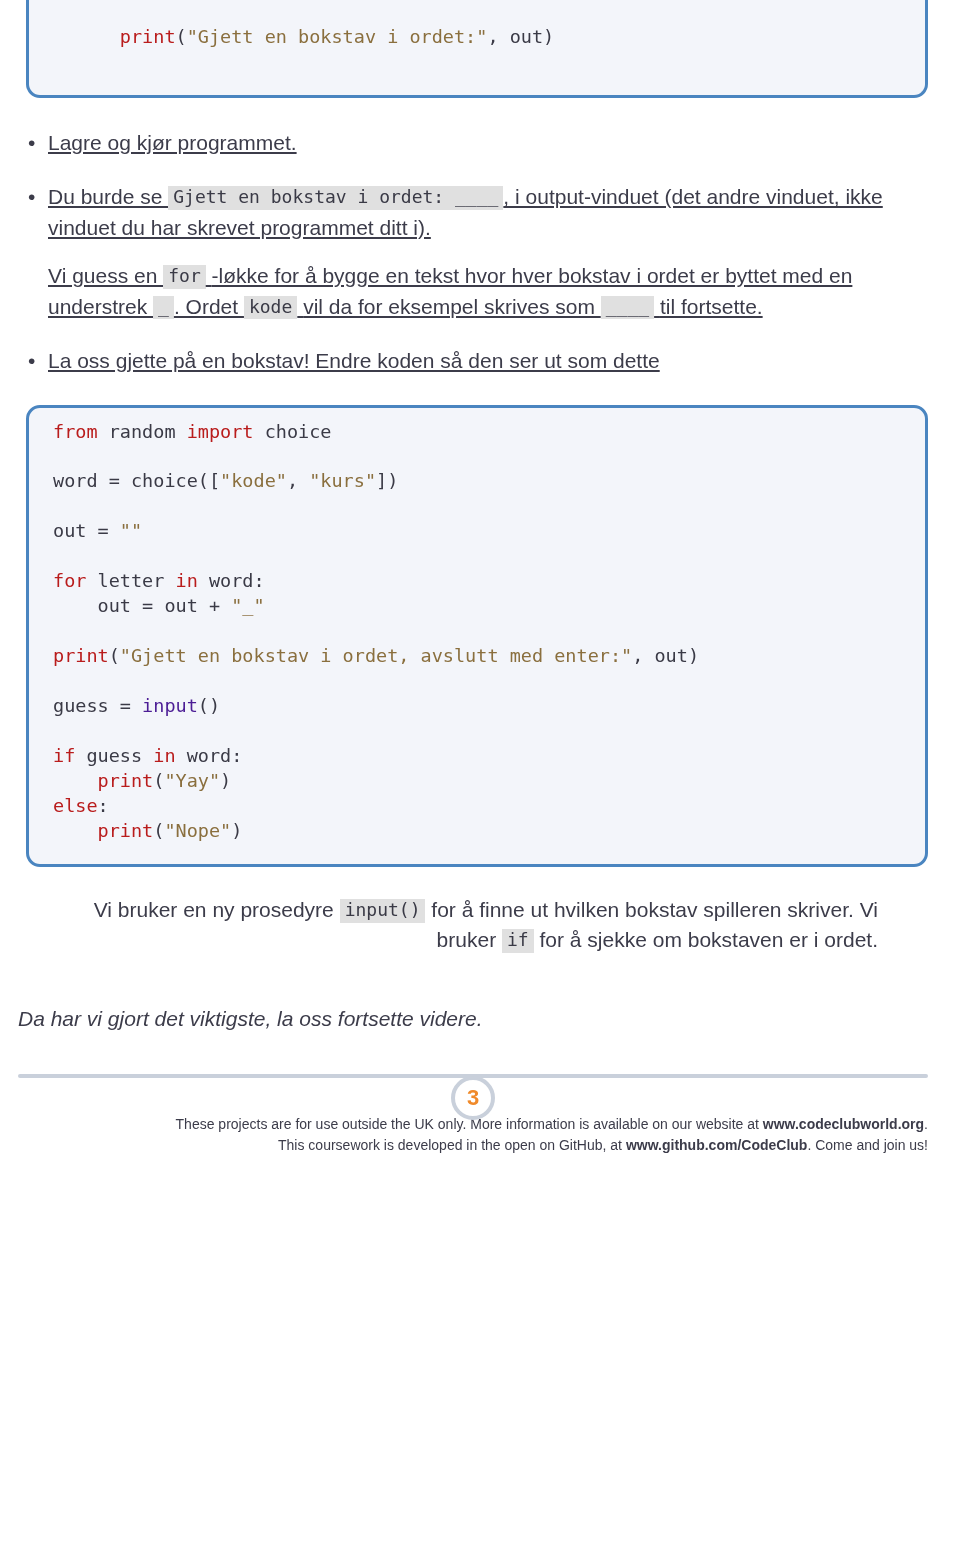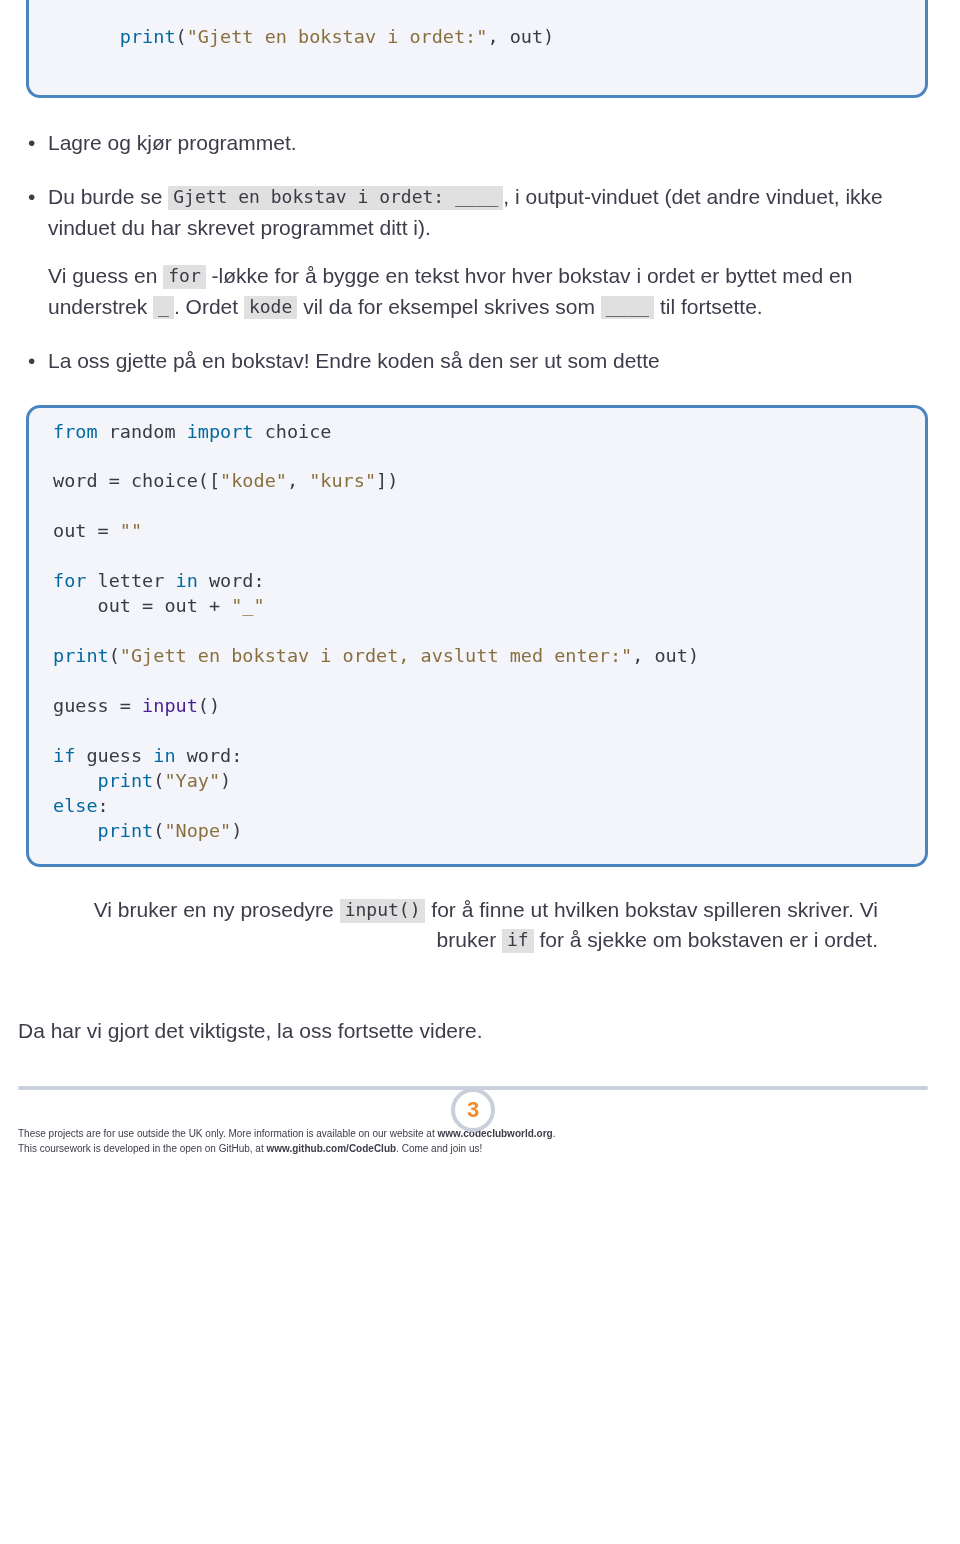--- a/index.html
+++ b/index.html
@@ -27,28 +27,29 @@
     border-top-left-radius: 0;
     border-top-right-radius: 0;
     padding-top: 0;
   }
   .mono {
     font-family: "Menlo", "Consolas", monospace;
     font-size: 18.5px;
     line-height: 1.35;
   }
   .code-line { white-space: pre; }
-  .kw-blue { color: #0369a1; }
+  .kw-blue { color: #b91c1c; }
   .normal { color: #3a3a46; }
   .string { color: #8a6f3e; }
   .print-teal { color: #4c1d95; }
   ul.bullets {
     list-style: none;
     padding-left: 30px;
     margin: 10px 0 28px 0;
+    text-decoration: underline;
   }
   ul.bullets > li {
     position: relative;
     margin-bottom: 22px;
     padding-top: 2px;
   }
   ul.bullets > li::before {
     content: "•";
     position: absolute;
     left: -20px;
@@ -94,22 +95,22 @@
     border: 4px solid #c9d0db;
     border-radius: 50%;
     background: #fff;
     text-align: center;
     line-height: 36px;
     color: #f08a2a;
     font-weight: 600;
     font-size: 22px;
   }
   .footer {
-    text-align: left;
-    font-size: 10px;
+    text-align: right;
+    font-size: 14px;
     color: #3c3c4a;
     margin-top: 36px;
     line-height: 1.5;
   }
 </style>
 </head>
 <body>
 
 <div class="page">
 
@@ -164,21 +165,21 @@
   </div>
 
   <p class="para-after">
     <span>Vi bruker en ny prosedyre </span>
     <span class="chip">input()</span>
     <span> for å finne ut hvilken bokstav spilleren skriver. Vi bruker </span>
     <span class="chip">if</span>
     <span> for å sjekke om bokstaven er i ordet.</span>
   </p>
 
-  <p style="margin-top:60px;">Da har vi gjort det viktigste, la oss fortsette videre.</p>
+  <p style="margin-top:48px;font-style:italic;">Da har vi gjort det viktigste, la oss fortsette videre.</p>
 
   <div class="divider-wrap">
     <hr class="hr-line">
     <div class="page-num">3</div>
   </div>
 
   <div class="footer">
     <div>
       <span>These projects are for use outside the UK only. More information is available on our website at </span><b>www.codeclubworld.org</b><span>.</span>
     </div>

